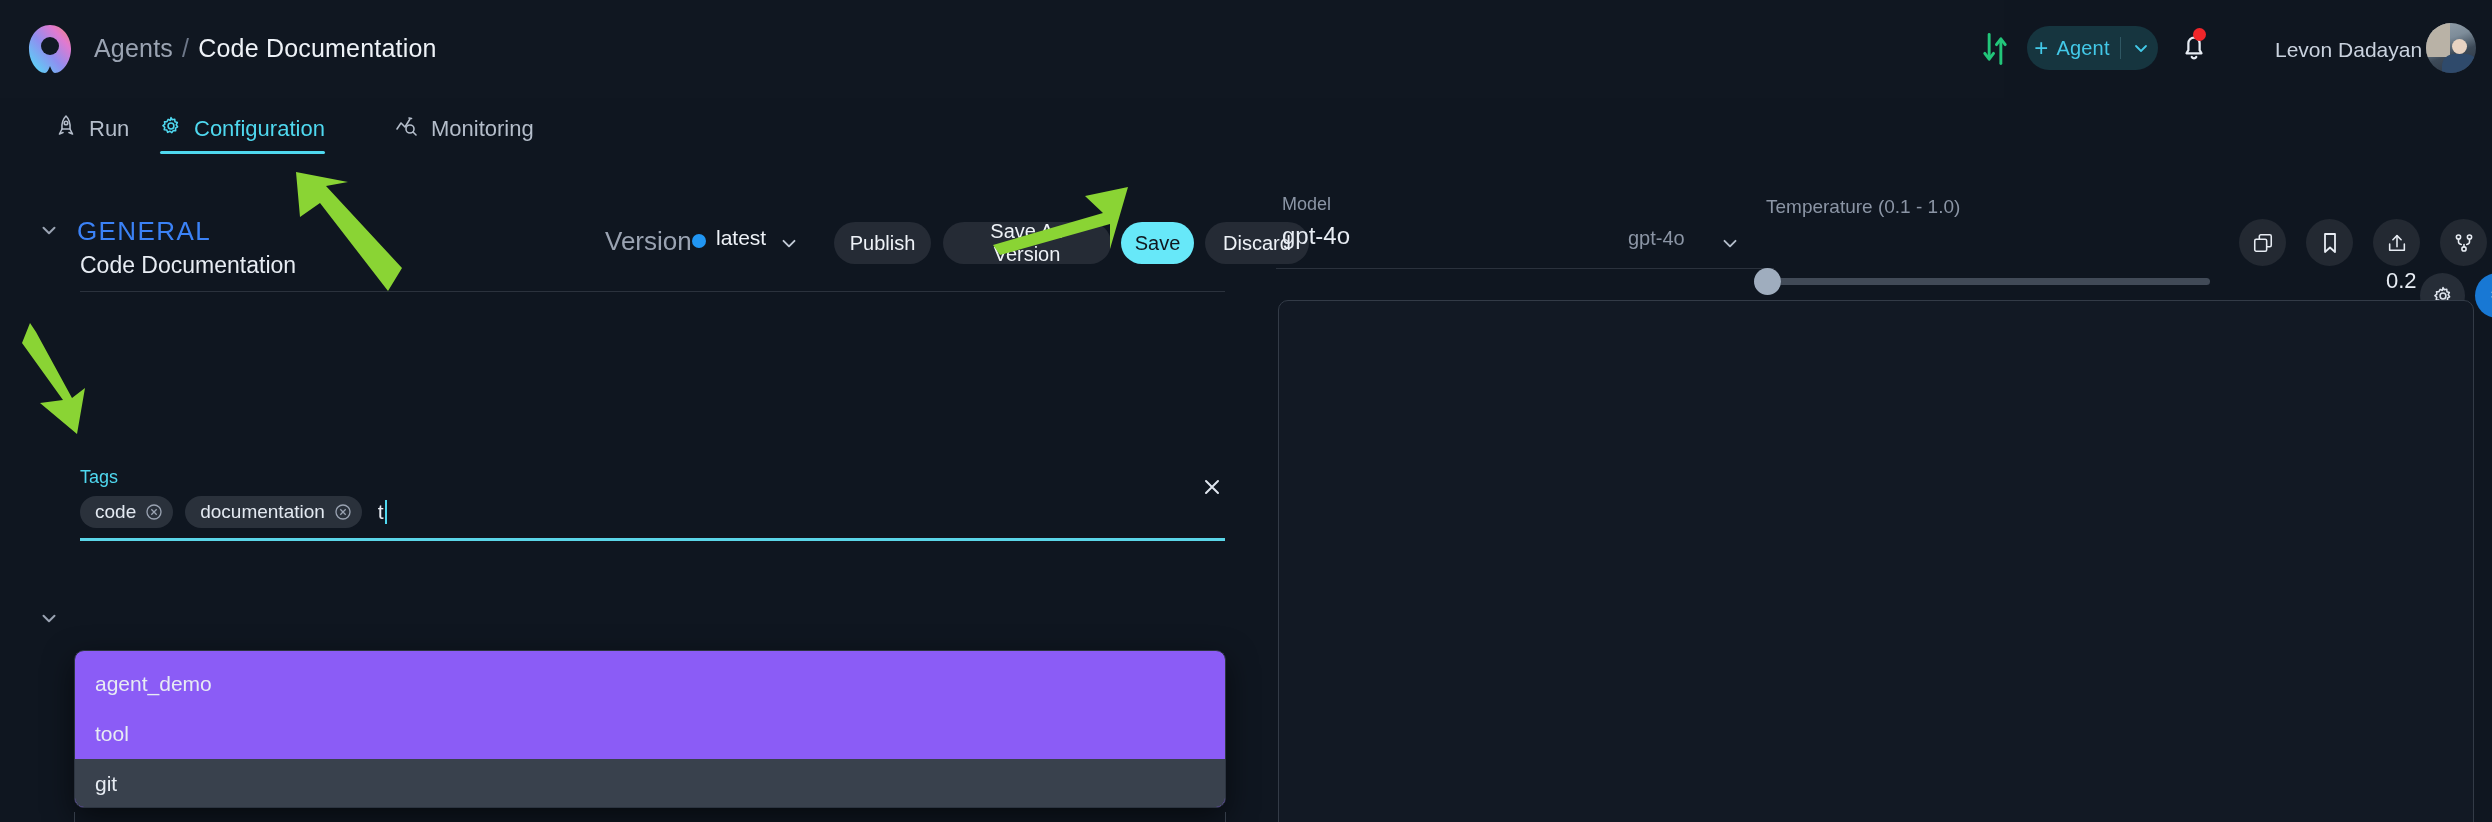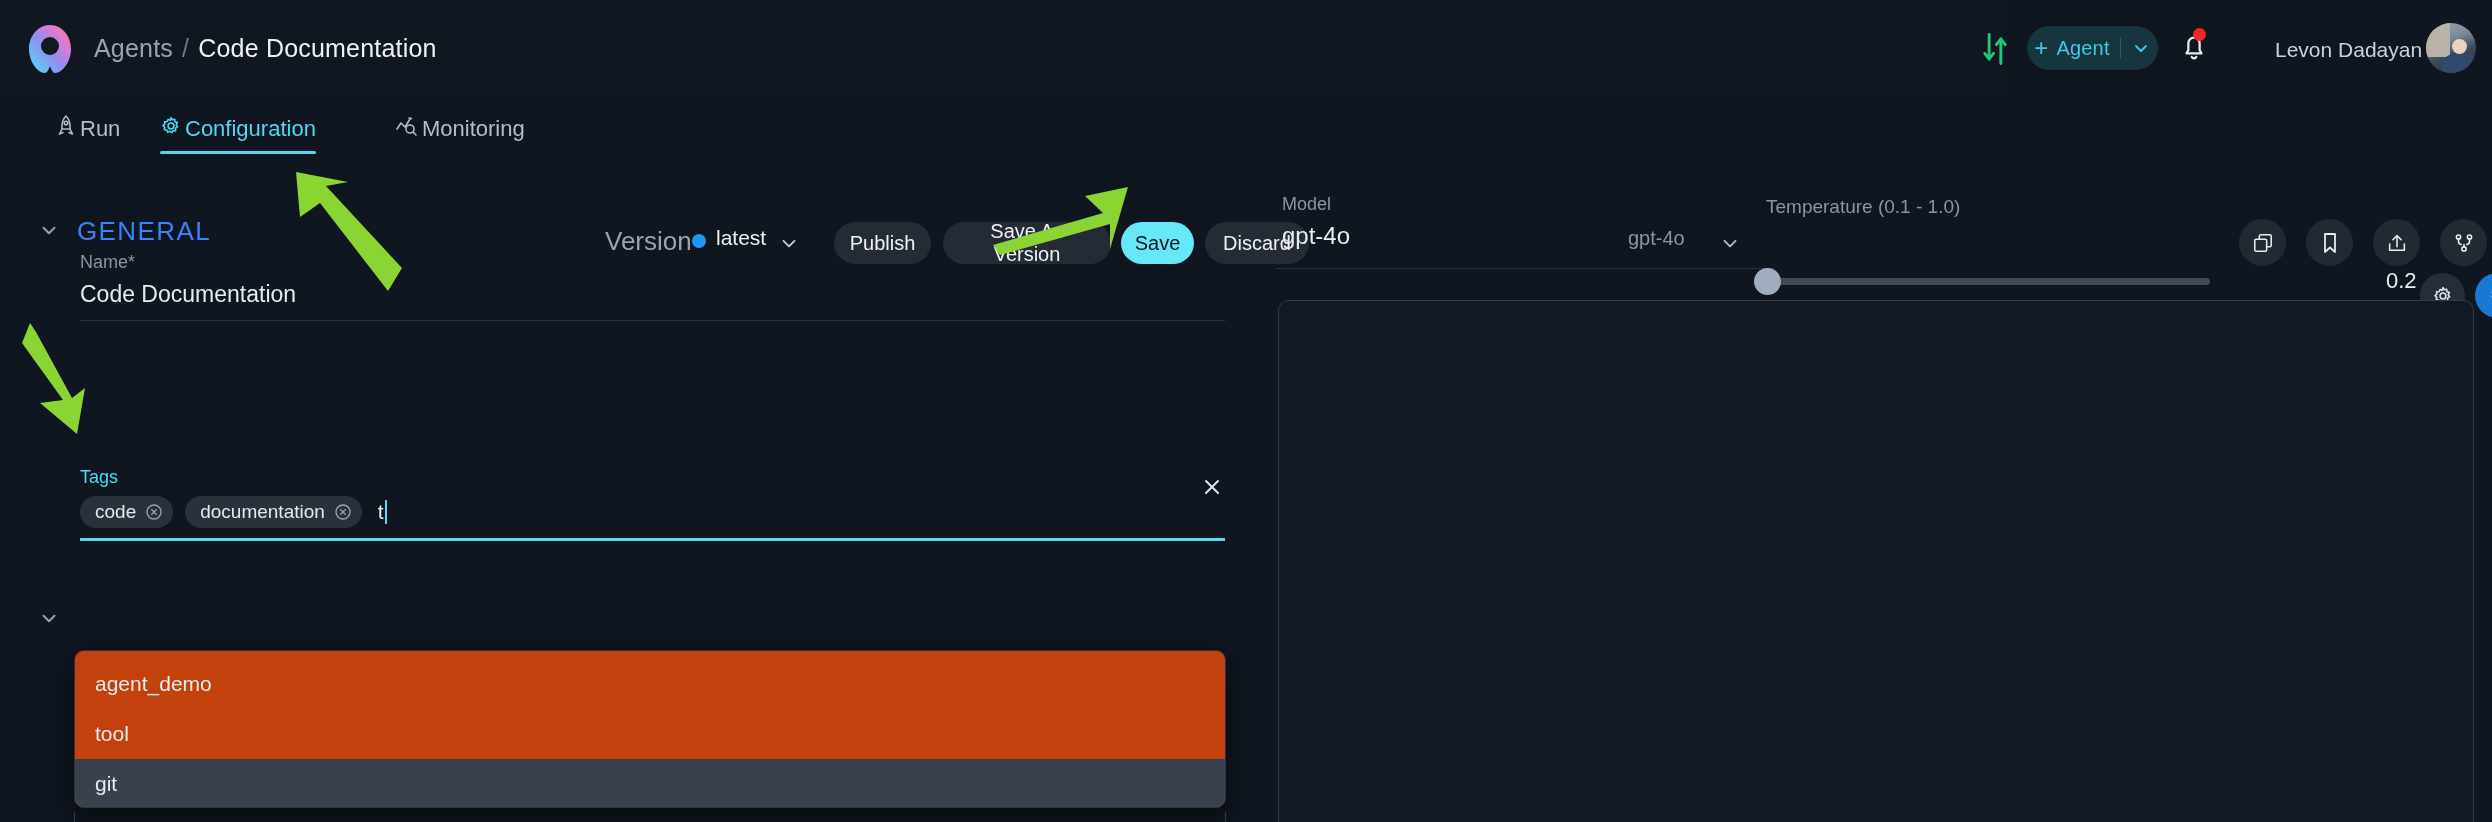--- a/index.html
+++ b/index.html
@@ -63,21 +63,21 @@
   }
   .avatar .av-wall {
     position: absolute; left: 0px; top: 0px; width: 24px; height: 34px;
     background: #b9b2a6;
   }
 
   
   .tabrow { position: absolute; left: 0; top: 98px; width: 2492px; height: 62px; }
   .tab {
     position: absolute; top: 0; height: 62px;
-    display: flex; align-items: center; gap: 3px; cursor: pointer;
+    display: flex; align-items: center; gap: 12px; cursor: pointer;
     font-size: 22px; color: #b4bdca;
   }
   .tab.active { color: #4fd8ef; }
   .tab .tab-underline {
     position: absolute; left: 0; bottom: 6px; height: 3px; width: 100%;
     background: #4fd8ef; border-radius: 2px;
   }
   .tab-run { left: 55px; }
   .tab-config { left: 160px; }
   .tab-monitoring { left: 395px; }
@@ -143,21 +143,21 @@
   }
   .tags-underline { height: 3px; background: #5bd6e8; width: 100%; }
   .tags-clear {
     position: absolute; left: 1118px; top: 6px; width: 28px; height: 28px;
     display: flex; align-items: center; justify-content: center; cursor: pointer;
   }
 
   
   .dropdown {
     position: absolute; left: 74px; top: 478px; width: 1152px; height: 158px;
-    background: #c2410c; border: 1px solid #2c3440; border-radius: 10px;
+    background: #8b5cf6; border: 1px solid #2c3440; border-radius: 10px;
     overflow: hidden; box-shadow: 0 10px 30px rgba(0,0,0,.55);
   }
   .dd-item {
     height: 50px; display: flex; align-items: center; padding-left: 20px;
     font-size: 21px; color: #e7ecf3; cursor: pointer;
   }
   .dd-item:first-child { margin-top: 8px; }
   .dd-item.highlight { background: #39414d; }
 
   .chev-collapsed { position: absolute; left: 38px; top: 435px; }
@@ -353,21 +353,20 @@
   <div class="section-head">
     <span>
       <svg width="22" height="22" viewBox="0 0 20 20" fill="none" stroke="#9aa3b2" stroke-width="1.8" stroke-linecap="round" stroke-linejoin="round">
           <path d="M5 8 L10 13 L15 8"></path>
         </svg>
     </span>
     <span class="lbl">GENERAL</span>
   </div>
 
   <div class="field field-name">
-    <span class="f-label">Name*</span>
     <span class="f-value">Code Documentation</span>
     <div class="f-underline"></div>
   </div>
 
 
   <div class="field field-tags">
     <span class="f-label focused">Tags</span>
     <div class="tags-row">
       <span class="chip">
         <span>code</span>

